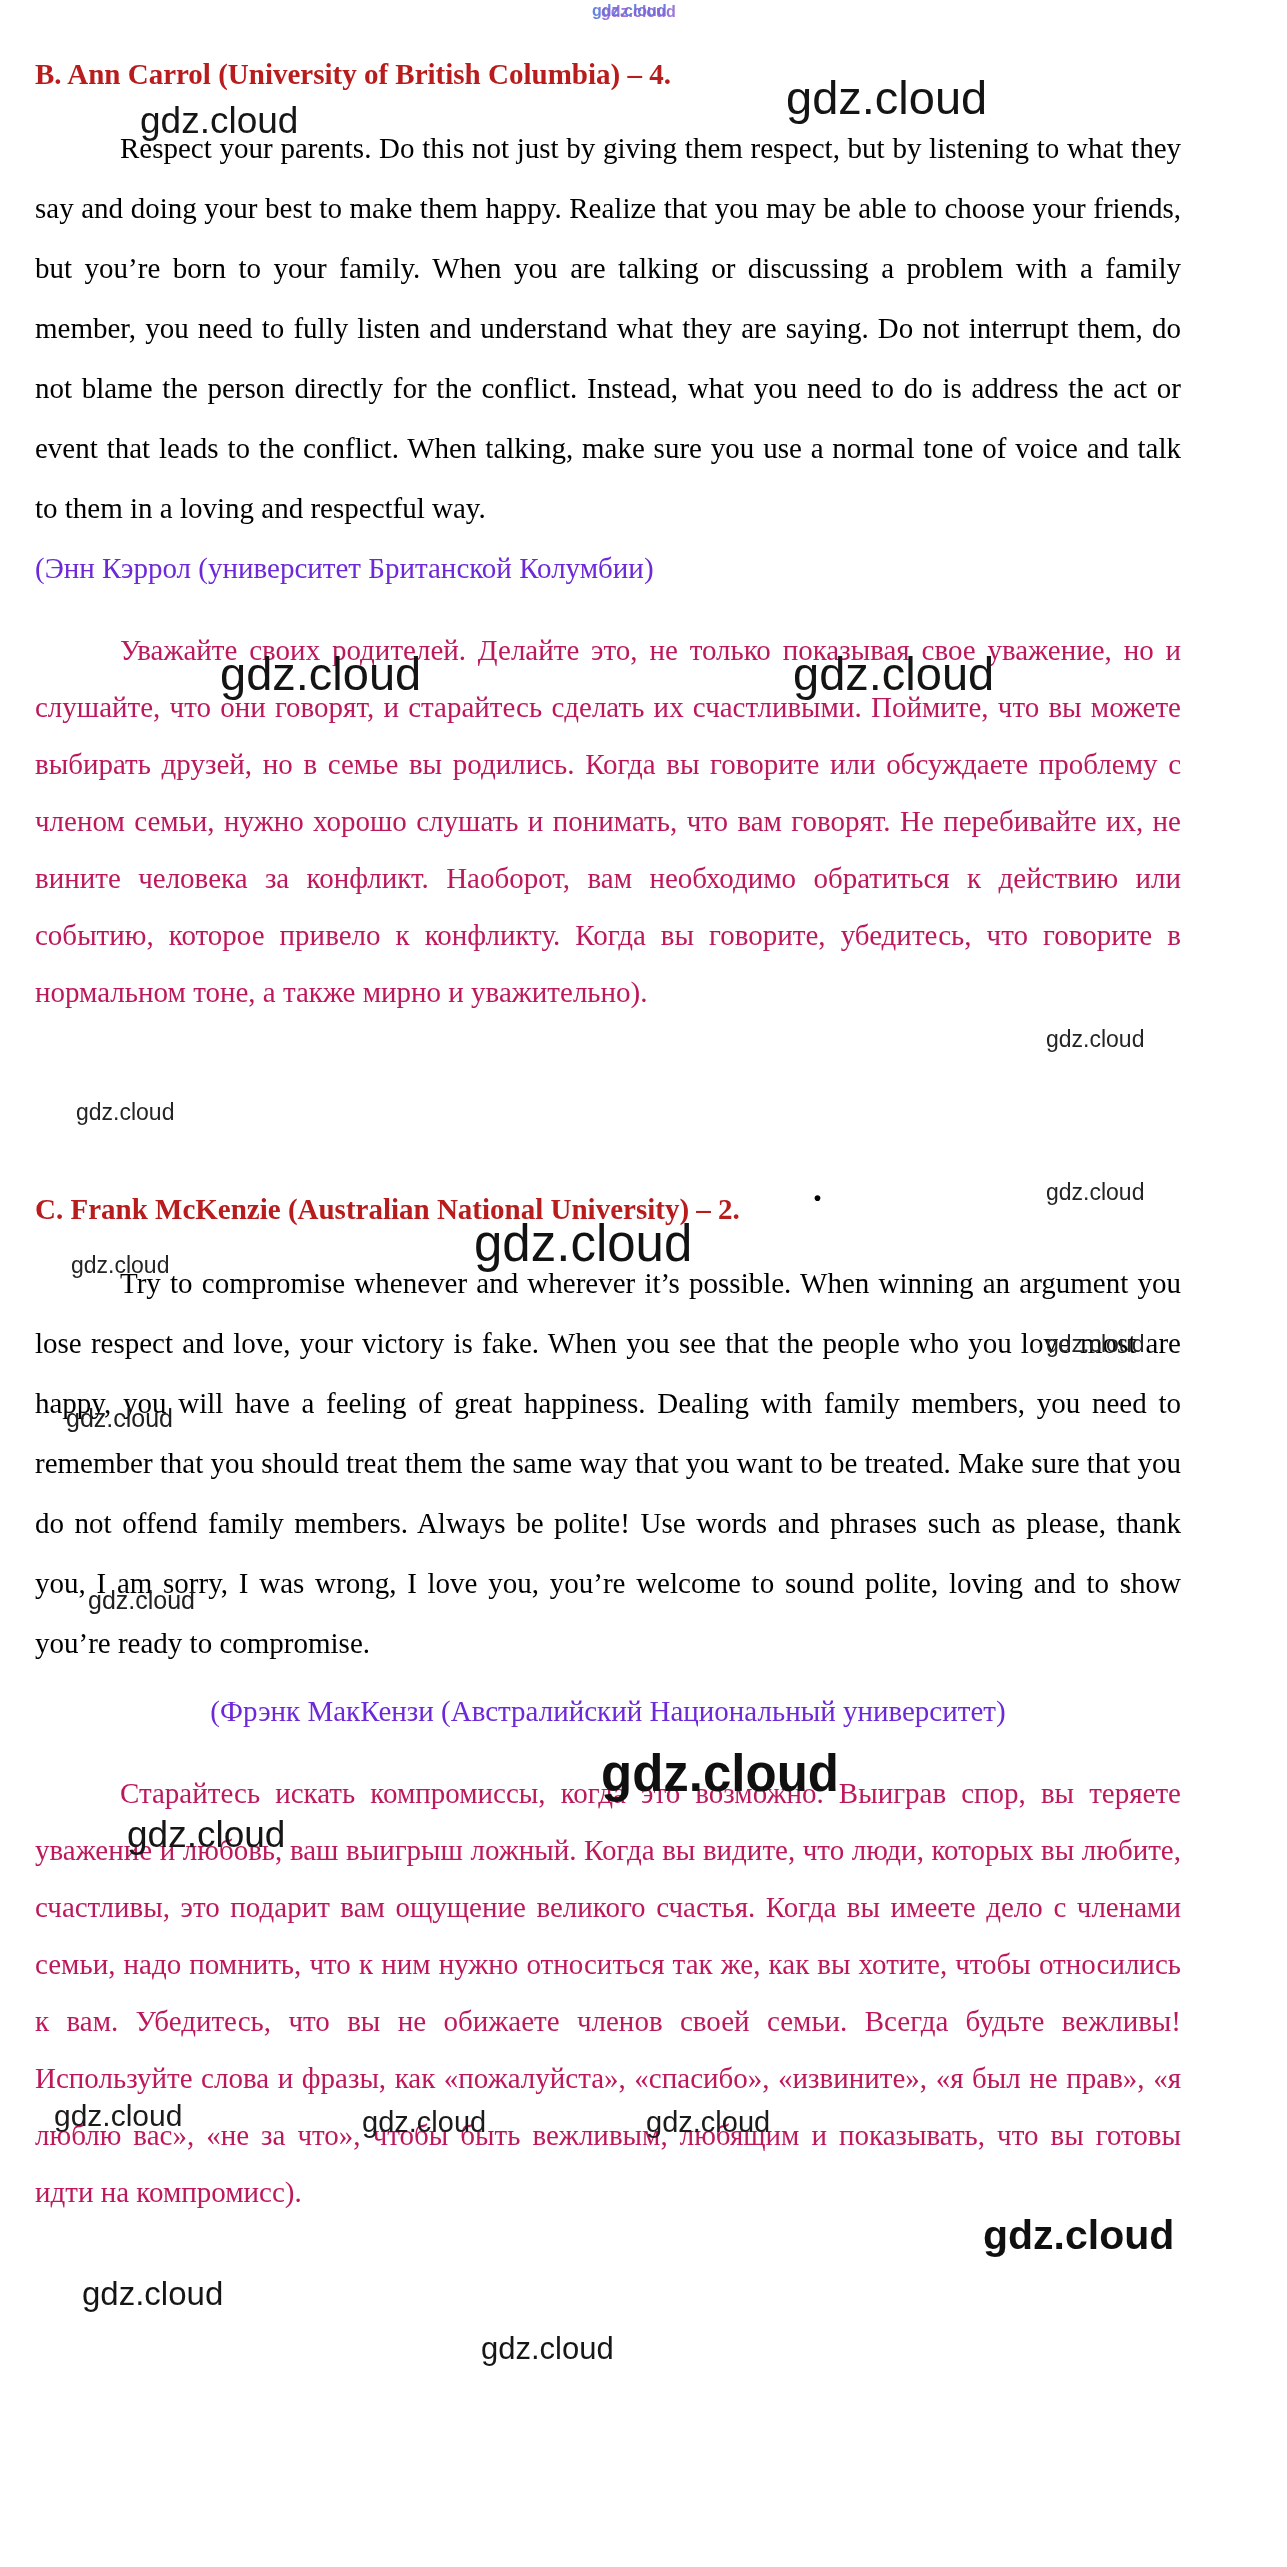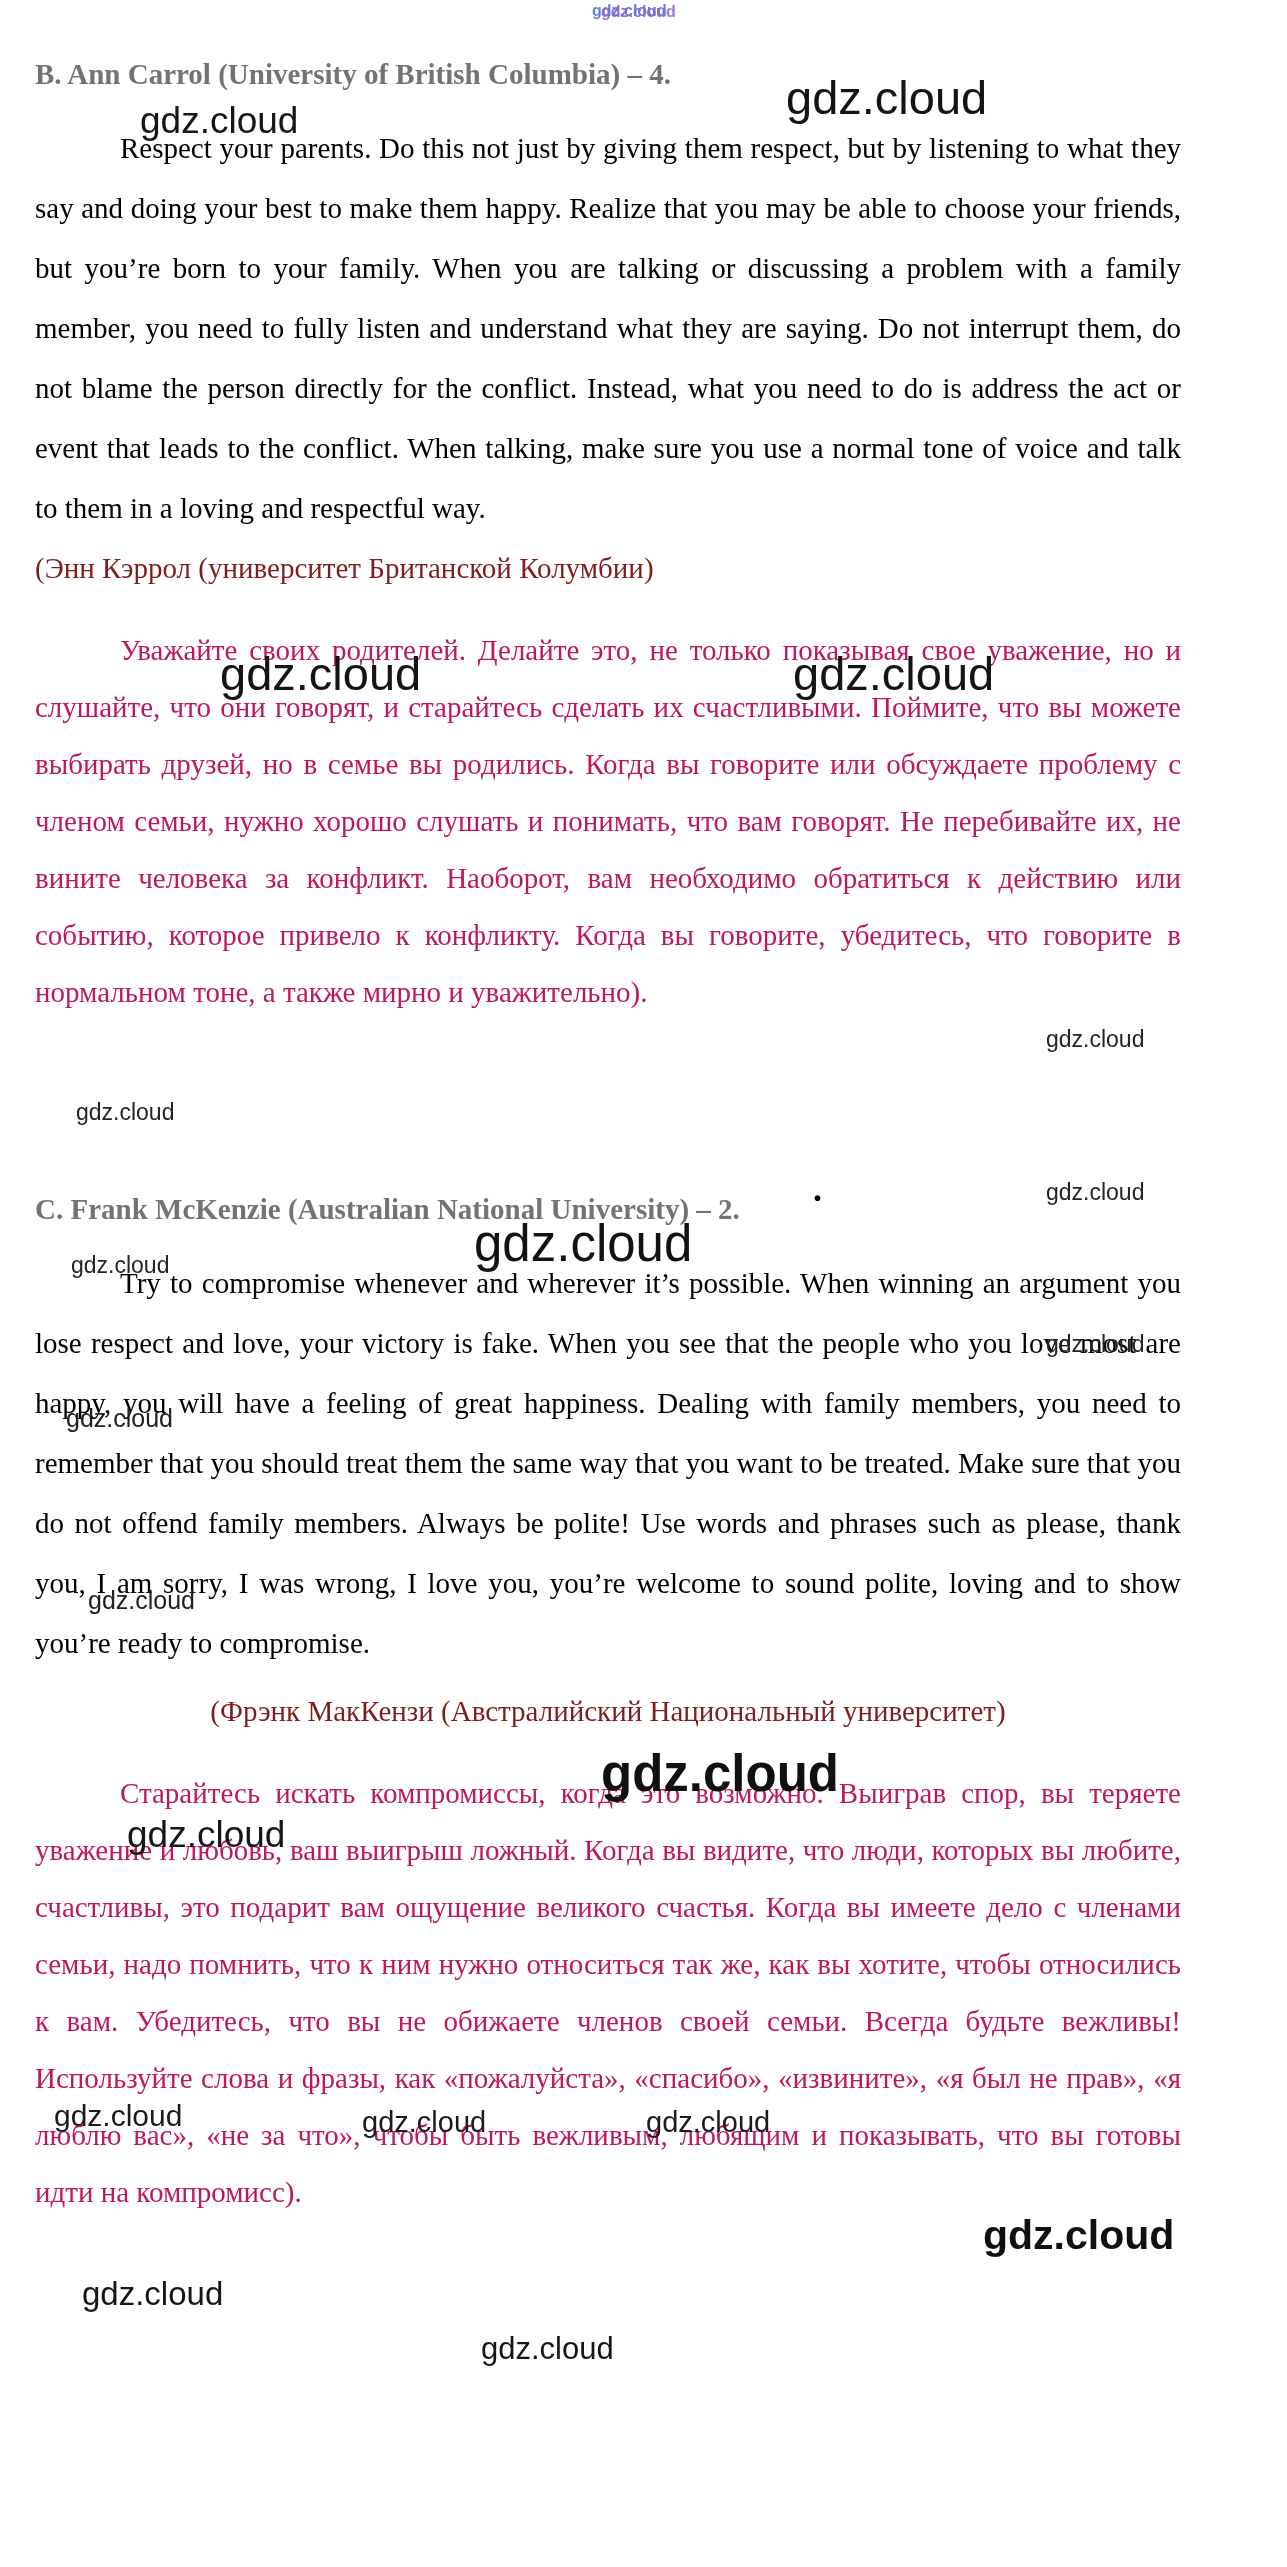--- a/index.html
+++ b/index.html
@@ -16,41 +16,41 @@
     width: 100%;
     height: 100%;
     padding: 44px 106px 0 35px;
     box-sizing: border-box;
   }
   .heading {
     margin: 0;
     font-size: 29px;
     font-weight: bold;
     line-height: 60px;
-    color: #737373;
+    color: #b91c1c;
   }
   .para {
     margin: 14px 0 0 0;
     font-size: 29px;
     line-height: 60px;
     text-align: justify;
     text-indent: 85px;
     color: #000000;
     font-family: Liberation Serif, serif;
   }
   .para.ru {
     color: #be185d;
     line-height: 57px;
     margin-top: 24px;
   }
   .caption {
     margin: 0;
     font-size: 29px;
     line-height: 60px;
-    color: #7f1d1d;
+    color: #6d28d9;
   }
   .section-c { margin-top: 158px; }
   .section-c .caption { margin-top: 8px; text-align: center; }
   .wm-layer {
     position: absolute;
     left: 0; top: 0; right: 0; bottom: 0;
     pointer-events: none;
     z-index: 5;
   }
   .watermark {

